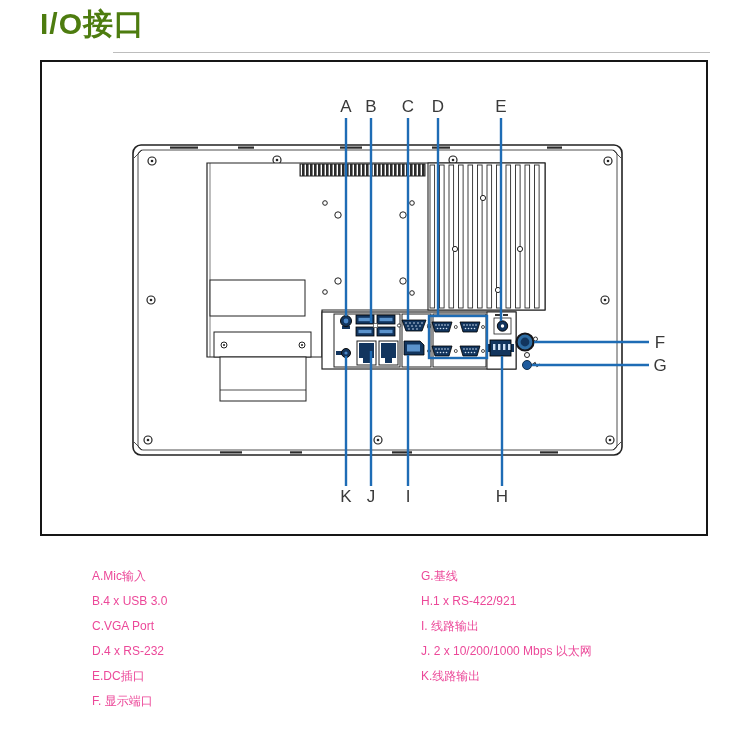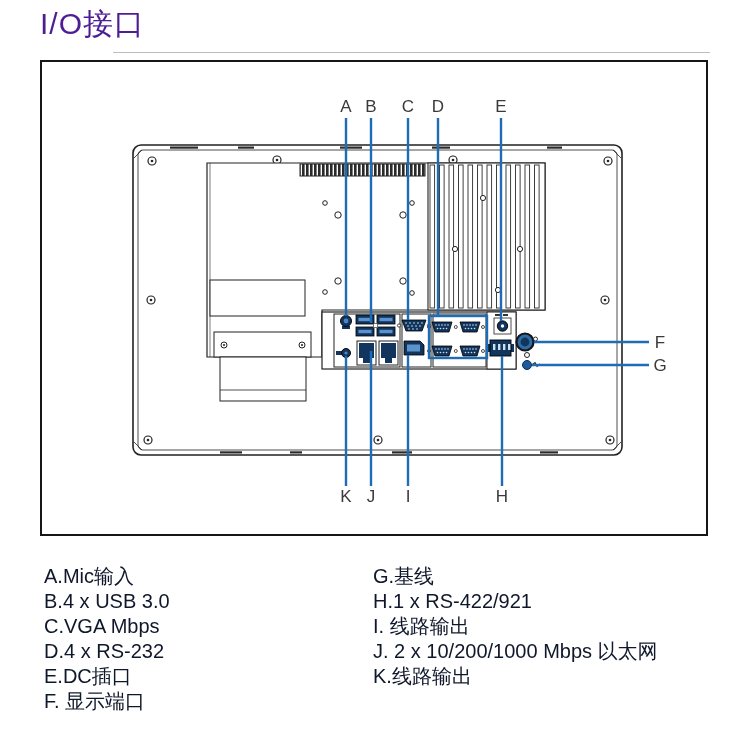--- a/index.html
+++ b/index.html
@@ -1,26 +1,26 @@
 <!DOCTYPE html>
 <html><head>
 <meta charset="utf-8">
 <style>
   html,body{margin:0;padding:0;background:#ffffff;}
   body{width:750px;height:749px;position:relative;overflow:hidden;
        font-family:"Liberation Sans",sans-serif;color:#1f1f1f;}
-  .page-title{position:absolute;left:40px;top:4px;font-size:30px;font-weight:normal;
-       color:#4c1d95;letter-spacing:1px;}
+  .page-title{position:absolute;left:40px;top:4px;font-size:30px;font-weight:bold;
+       color:#4d7c0f;letter-spacing:1px;}
   .title-rule{position:absolute;left:113px;top:52px;width:597px;height:1px;background:#bdbdbd;}
   .figure-box{position:absolute;left:40px;top:60px;width:668px;height:476px;
        border:2px solid #161616;box-sizing:border-box;background:#fff;}
   .figure-box svg{display:block;}
   svg text{font-family:"Liberation Sans",sans-serif;}
   .callout-letter{font-size:17px;fill:#3a3a3a;}
-  .legend{position:absolute;top:564px;font-size:20px;line-height:25px;color:#0f172a;}
+  .legend{position:absolute;top:564px;font-size:12px;line-height:25px;color:#ec4899;margin-left:48px;}
   .legend-left{left:44px;}
   .legend-right{left:373px;}
   .legend div{white-space:nowrap;}
 </style>
 </head>
 <body>
 
 <div class="page-title">I/O接口</div>
 <div class="title-rule"></div>
 
@@ -334,21 +334,21 @@
     <text class="callout-letter" x="460" y="440">H</text>
     <text class="callout-letter" x="618" y="286">F</text>
     <text class="callout-letter" x="618" y="309">G</text>
   </g>
 </svg>
 </div>
 
 <div class="legend legend-left">
   <div>A.Mic输入</div>
   <div>B.4 x USB 3.0</div>
-  <div>C.VGA Mbps</div>
+  <div>C.VGA Port</div>
   <div>D.4 x RS-232</div>
   <div>E.DC插口</div>
   <div>F. 显示端口</div>
 </div>
 <div class="legend legend-right">
   <div>G.基线</div>
   <div>H.1 x RS-422/921</div>
   <div>I. 线路输出</div>
   <div>J. 2 x 10/200/1000 Mbps 以太网</div>
   <div>K.线路输出</div>

